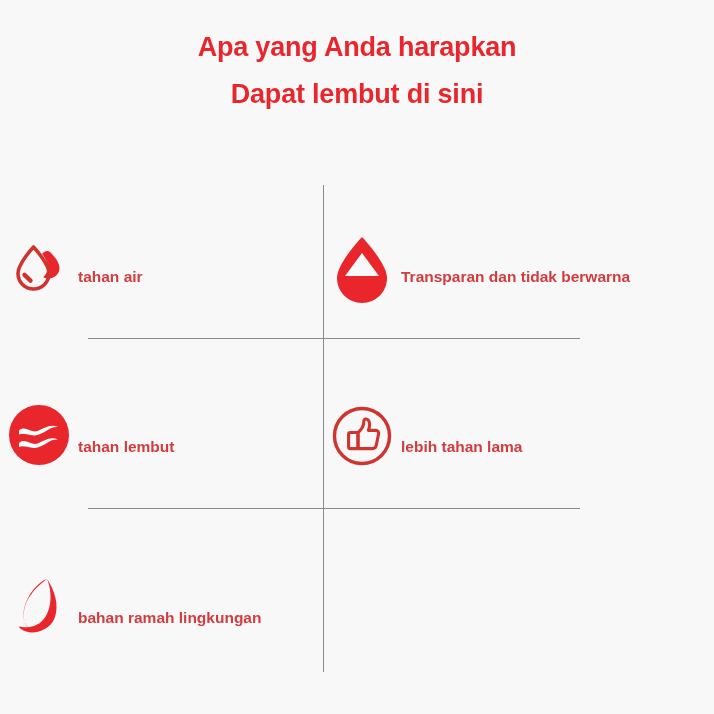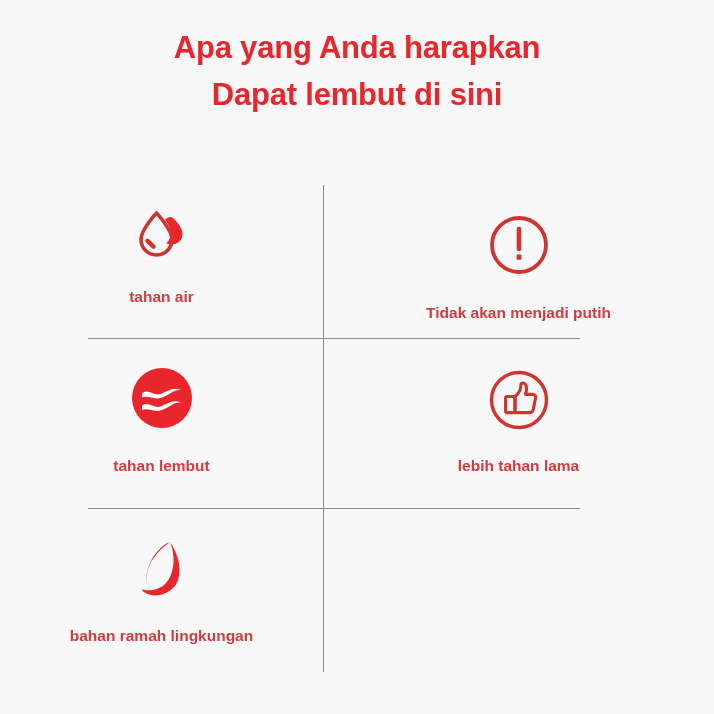--- a/index.html
+++ b/index.html
@@ -26,21 +26,21 @@
     position: absolute;
     top: 24px;
     left: 0;
     width: 714px;
     text-align: center;
   }
   .heading-line {
     display: block;
     color: #e8262c;
     font-weight: bold;
-    font-size: 31px;
+    font-size: 27px;
     line-height: 47px;
     letter-spacing: -0.2px;
   }
 
   
   .v-divider {
     position: absolute;
     left: 323px;
     top: 185px;
     width: 1px;
@@ -64,21 +64,21 @@
     top: 185px;
     width: 714px;
     height: 495px;
     display: grid;
     grid-template-columns: 323px 391px;
     grid-template-rows: 153px 170px 172px;
   }
   .cell {
     position: relative;
     display: flex;
-    flex-direction: column;
+    flex-direction: row;
     align-items: center;
     justify-content: flex-start;
     padding-top: 14px;
     box-sizing: border-box;
   }
   .cell.r2 { padding-top: 24px; }
   .cell.r3 { padding-top: 26px; align-items: center; }
 
   .icon-wrap {
     width: 78px;
@@ -124,31 +124,30 @@
       <div class="icon-wrap">
         <svg width="66" height="66" viewBox="0 0 66 66">
           <path d="M44 16 C49 21 53.5 26.5 53.5 32 C53.5 38 48.5 42.5 42.5 42.5 C40.5 42.5 38.7 42 37.2 41.2 C40 38.6 41.7 35.1 41.7 31.2 C41.7 26.4 39 21.6 36 17.8 C38.3 15.4 41.6 13.7 44 16 Z" fill="#e8262c"></path>
           <path d="M27.5 11 C27.5 11 43 27.5 43 37.5 C43 46.1 36.1 53 27.5 53 C18.9 53 12 46.1 12 37.5 C12 27.5 27.5 11 27.5 11 Z" fill="none" stroke="#d0342f" stroke-width="3.6" stroke-linejoin="round"></path>
           <path d="M18.5 38.8 L24.5 44.6" fill="none" stroke="#d0342f" stroke-width="4.4" stroke-linecap="round"></path>
         </svg>
       </div>
       <div class="cell-label">tahan air</div>
     </div>
 
-
-    <div class="cell r2 left">
+    <div class="cell r1 right">
       <div class="icon-wrap">
-        <svg width="62" height="62" viewBox="0 0 62 62">
-          <circle cx="31" cy="31" r="27" fill="none" stroke="#d0342f" stroke-width="3.8"></circle>
-          <path d="M31 15 L31 35" stroke="#d0342f" stroke-width="4.6" stroke-linecap="round"></path>
-          <rect x="28.6" y="40.5" width="4.8" height="5.2" fill="#d0342f"></rect>
+        <svg width="62" height="72" viewBox="0 0 62 72">
+          <path d="M31 4 C31 4 56 30 56 45 C56 58.8 44.8 70 31 70 C17.2 70 6 58.8 6 45 C6 30 31 4 31 4 Z" fill="#e8262c"></path>
+          <path d="M31 20 L48 43 L14 43 Z" fill="#f8f8f8"></path>
         </svg>
       </div>
-      <div class="cell-label">Tidak akan menjadi putih</div>
+      <div class="cell-label">Transparan dan tidak berwarna</div>
     </div>
+
 
     <div class="cell r2 right">
       <div class="icon-wrap">
         <svg width="66" height="66" viewBox="0 0 66 66">
           <circle cx="33" cy="33" r="30" fill="#e8262c"></circle>
           <path d="M13 28.5 C19 22.5 25 31.5 31.5 29 C38 26.5 44 21.5 52 25 C45 24 40 30 33 32.5 C25 35.5 19 30 13 32.5 Z" fill="#ffffff"></path>
           <path d="M13 41 C19 35 25 44 31.5 41.5 C38 39 44 34 52 37.5 C45 36.5 40 42.5 33 45 C25 48 19 42.5 13 45 Z" fill="#ffffff"></path>
         </svg>
       </div>
       <div class="cell-label">tahan lembut</div>

